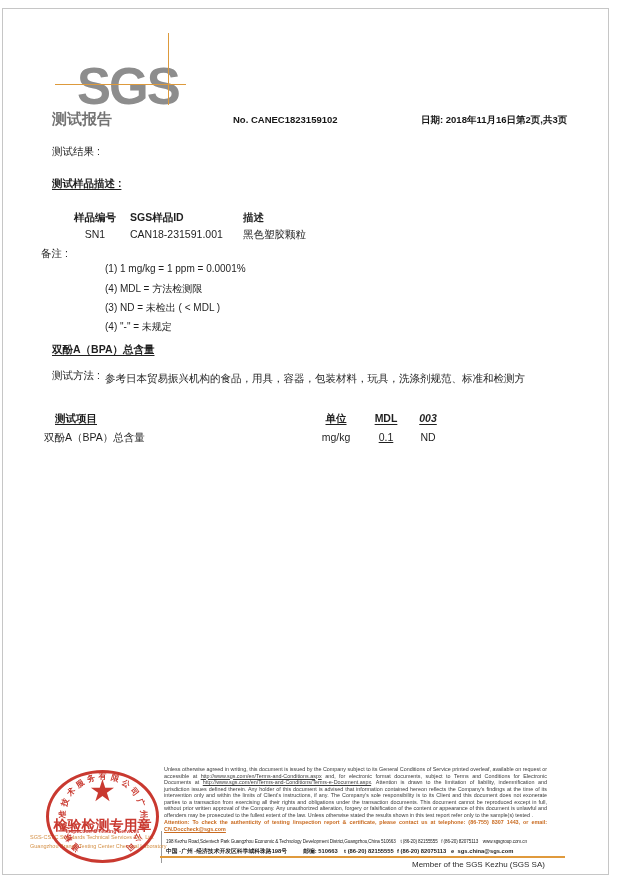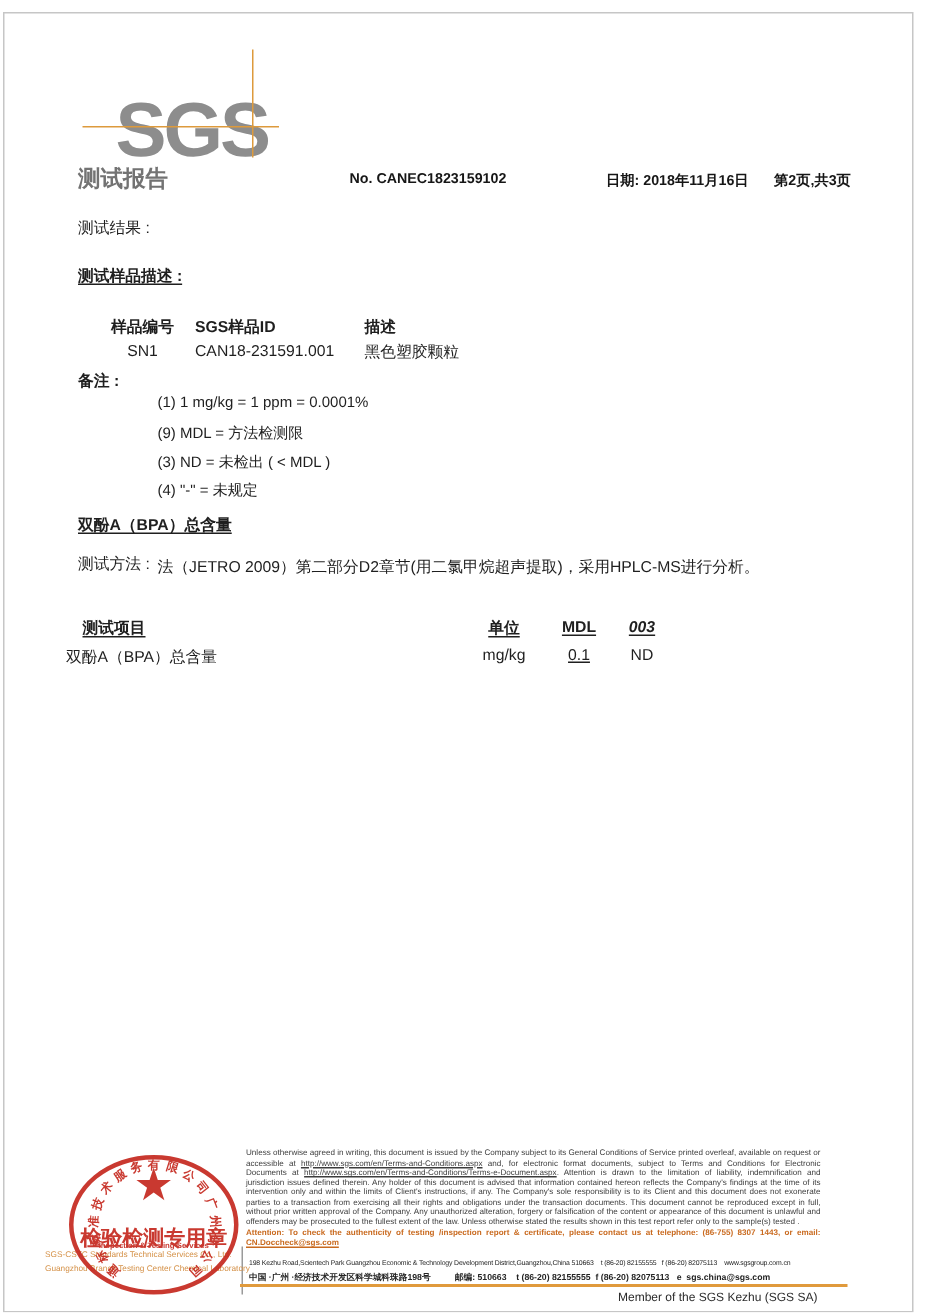--- a/index.html
+++ b/index.html
@@ -10,34 +10,34 @@
 
   
   .logo-text{left:77px;top:39px;font-size:51px;font-weight:bold;color:#8d8d8d;letter-spacing:-2px;line-height:46px;margin-top:25px;}
   .logo-vline{left:168px;top:33px;width:1px;height:72px;background:#dd9а3c;background:#dd9a3c;}
   .logo-hline{left:55px;top:84px;width:131px;height:1px;background:#dd9a3c;}
 
   
   .doc-title{left:52px;top:110px;font-size:15px;font-weight:bold;color:#737373;}
   .hdr{top:114px;font-size:9.5px;font-weight:bold;color:#161616;}
   .report-no{left:218px;padding-left:15px;}
-  .date{left:404px;text-align:right;}
+  .date{left:421px;text-align:right;}
   .pages{left:516px;}
 
   .body-text{font-size:10.5px;color:#1f1f1f;}
   .test-result-label{left:52px;top:145px;}
   .sample-desc-heading{left:52px;top:177px;font-weight:bold;text-decoration:underline;text-underline-offset:2px;}
 
   .st-head{top:211px;font-weight:bold;}
   .st-row{top:228px;}
   .st-col1{left:55px;width:80px;text-align:center;}
   .st-col2{left:130px;width:108px;text-align:left;}
   .st-col3{left:243px;}
 
-  .remarks-label{left:52px;top:247px;font-weight:bold;}
+  .remarks-label{left:41px;top:247px;}
   .note{left:105px;font-size:10px;}
   .note0{top:263px;} .note1{top:282px;} .note2{top:301px;} .note3{top:320px;}
 
   .bpa-heading{left:52px;top:343px;font-weight:bold;text-decoration:underline;text-underline-offset:2px;}
   .method-label{left:52px;top:369px;}
   .method-text{left:105px;top:369px;width:495px;line-height:19.5px;}
 
   .rt-head{top:412px;font-weight:bold;text-decoration:underline;text-underline-offset:2px;}
   .rt-row{top:431px;}
   .rt-c1h{left:55px;} .rt-c1{left:44px;}
@@ -93,28 +93,28 @@
 
   <div class="abs body-text st-head st-col1">样品编号</div>
   <div class="abs body-text st-head st-col2">SGS样品ID</div>
   <div class="abs body-text st-head st-col3">描述</div>
   <div class="abs body-text st-row st-col1">SN1</div>
   <div class="abs body-text st-row st-col2">CAN18-231591.001</div>
   <div class="abs body-text st-row st-col3">黑色塑胶颗粒</div>
 
   <div class="abs body-text remarks-label">备注 :</div>
   <div class="abs note note0">(1) 1 mg/kg = 1 ppm = 0.0001%</div>
-  <div class="abs note note1">(9) MDL = 方法检测限</div>
+  <div class="abs note note1">(4) MDL = 方法检测限</div>
   <div class="abs note note2">(3) ND = 未检出 ( &lt; MDL )</div>
   <div class="abs note note3">(4) "-" = 未规定</div>
 
   <div class="abs body-text bpa-heading">双酚A（BPA）总含量</div>
   <div class="abs body-text method-label">测试方法 :</div>
   <div class="abs body-text method-text">
-    <div>法（JETRO 2009）第二部分D2章节(用二氯甲烷超声提取)，采用HPLC-MS进行分析。</div>
+    <div>参考日本贸易振兴机构的食品，用具，容器，包装材料，玩具，洗涤剂规范、标准和检测方</div>
   </div>
 
   <div class="abs body-text rt-head rt-c1h">测试项目</div>
   <div class="abs body-text rt-head rt-c2">单位</div>
   <div class="abs body-text rt-head rt-c3">MDL</div>
   <div class="abs body-text rt-head rt-c4 italic">003</div>
   <div class="abs body-text rt-row rt-c1">双酚A（BPA）总含量</div>
   <div class="abs body-text rt-row rt-c2">mg/kg</div>
   <div class="abs body-text rt-row rt-c3">0.1</div>
   <div class="abs body-text rt-row rt-c4">ND</div>

